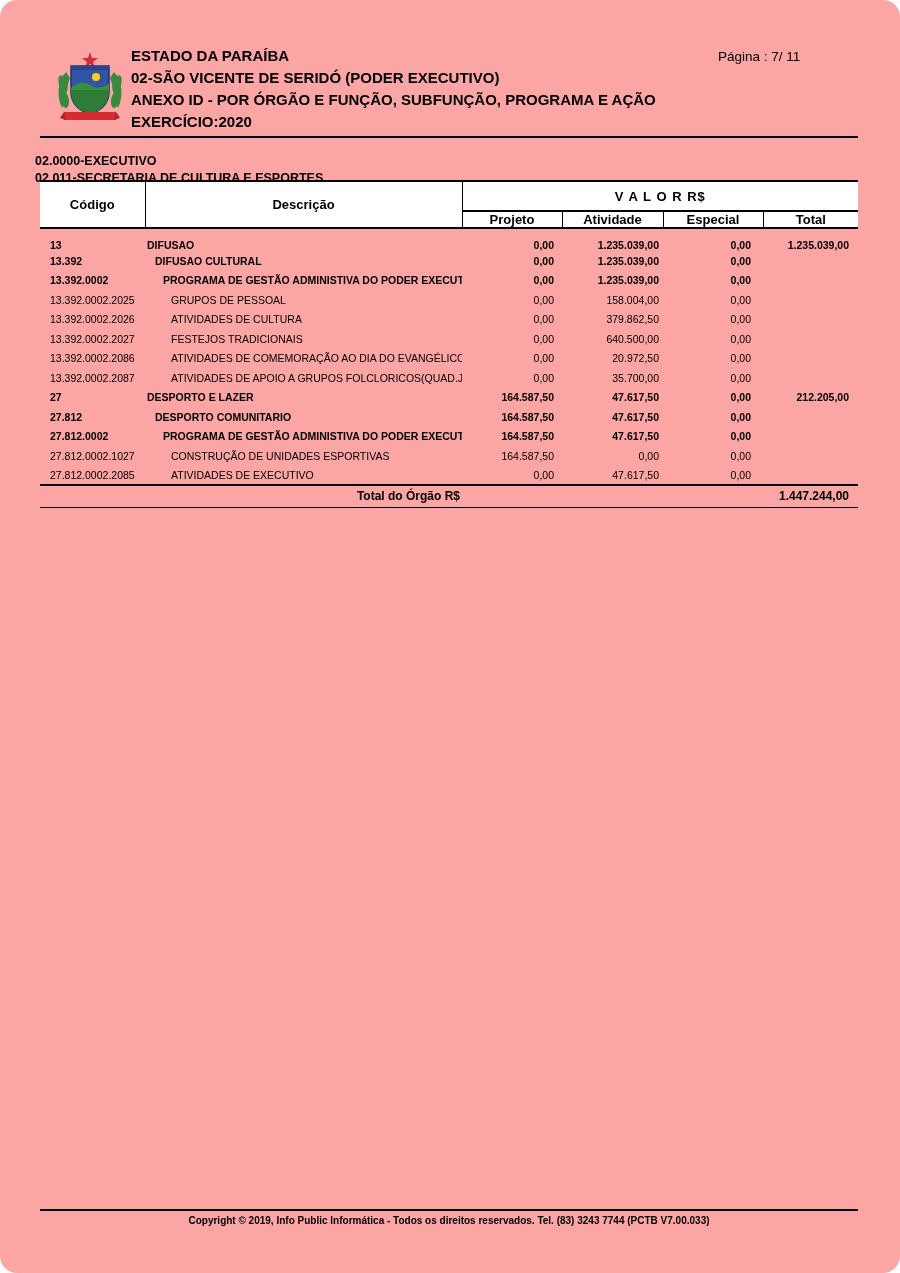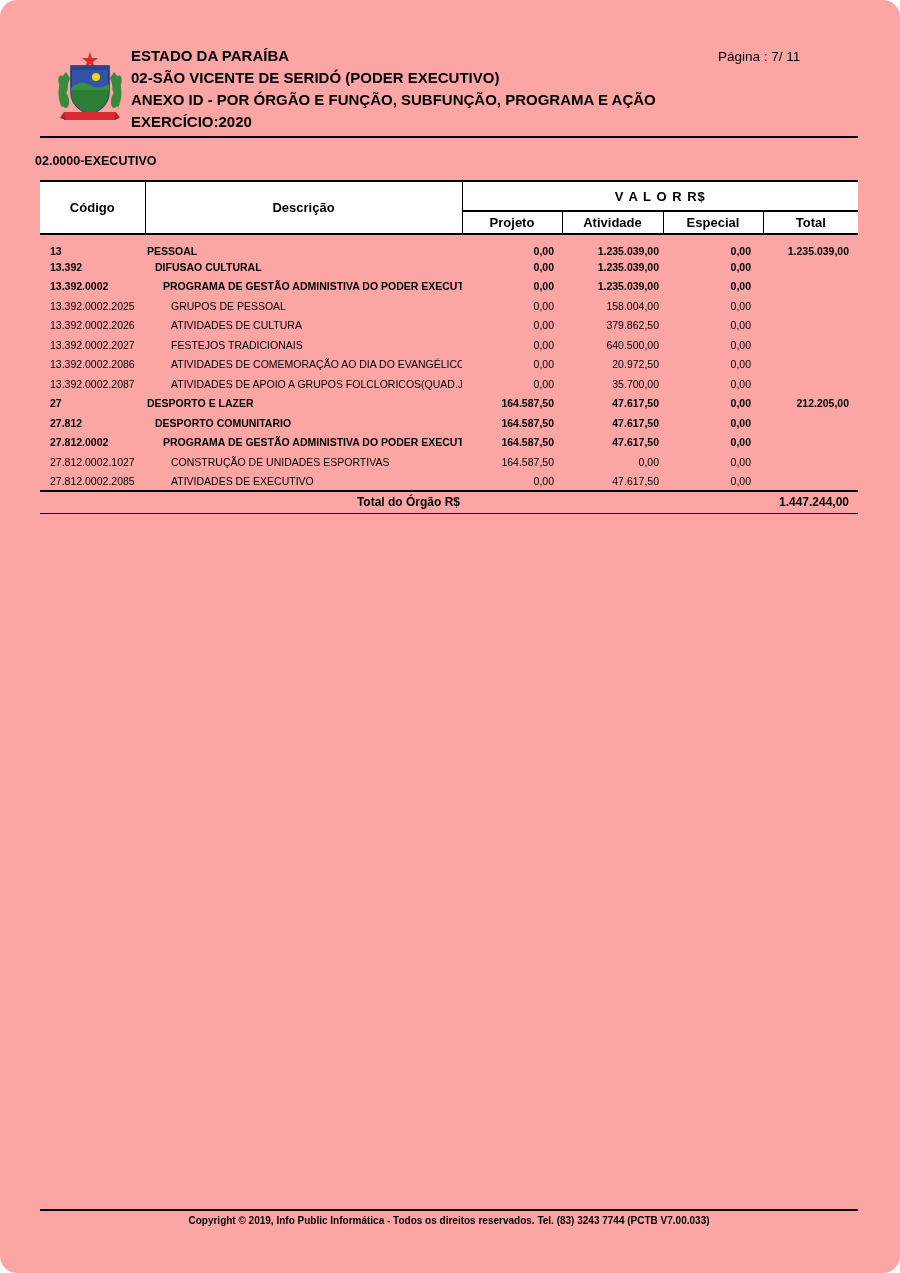--- a/index.html
+++ b/index.html
@@ -43,21 +43,21 @@
 
   .budget-table thead th {
     font-weight: bold; font-size: 13px; text-align: center;
     border-bottom: 2.5px solid #000;
     background: #fff;
   }
   .budget-table { border-top: 2px solid #000; }
   th.h-codigo   { border-right: 1.5px solid #000; }
   th.h-desc     { border-right: 1.5px solid #000; }
   th.h-valor    { border-bottom: 1.5px solid #000; height: 30px; letter-spacing: 1px; margin-left: 24px; }
-  th.h-sub      { height: 23px; font-size: 12.5px; }
+  th.h-sub      { height: 17px; font-size: 12.5px; }
   th.h-projeto, th.h-especial, th.h-total { border-left: 1.5px solid #000; }
   th.h-atividade { border-left: 1.5px solid #000; }
 
   .budget-table tbody td {
     height: 19.5px; font-size: 10.5px; vertical-align: middle;
     white-space: nowrap; overflow: hidden;
   }
   td.code { font-size: 11px; padding-left: 10px; }
   td.desc { font-size: 10px; }
   td.num  { text-align: right; margin-top: 8px; }
@@ -121,20 +121,21 @@
     <div>ANEXO ID - POR ÓRGÃO E FUNÇÃO, SUBFUNÇÃO, PROGRAMA E AÇÃO</div>
     <div>EXERCÍCIO:2020</div>
   </div>
 
   <div class="pagina">Página : 7/ 11</div>
 
   <div class="header-rule"></div>
 
   <div class="orgao">
     <div>02.0000-EXECUTIVO</div>
+    <div>02.011-SECRETARIA DE CULTURA E ESPORTES</div>
   </div>
 
   <table class="budget-table">
     <colgroup>
       <col class="c-codigo">
         <col class="c-desc">
         <col class="c-projeto">
       <col class="c-atividade">
         <col class="c-especial">
         <col class="c-total">
@@ -148,21 +149,21 @@
       <tr>
         <th class="h-sub h-projeto">Projeto</th>
         <th class="h-sub h-atividade">Atividade</th>
         <th class="h-sub h-especial">Especial</th>
         <th class="h-sub h-total">Total</th>
       </tr>
     </thead>
     <tbody>
         <tr class="lvl1 bold">
           <td class="code">13</td>
-          <td class="desc">PESSOAL</td>
+          <td class="desc">DIFUSAO</td>
           <td class="num projeto">0,00</td>
           <td class="num atividade">1.235.039,00</td>
           <td class="num especial">0,00</td>
           <td class="num total">1.235.039,00</td>
         </tr>
         <tr class="lvl2 bold">
           <td class="code">13.392</td>
           <td class="desc">DIFUSAO CULTURAL</td>
           <td class="num projeto">0,00</td>
           <td class="num atividade">1.235.039,00</td>

